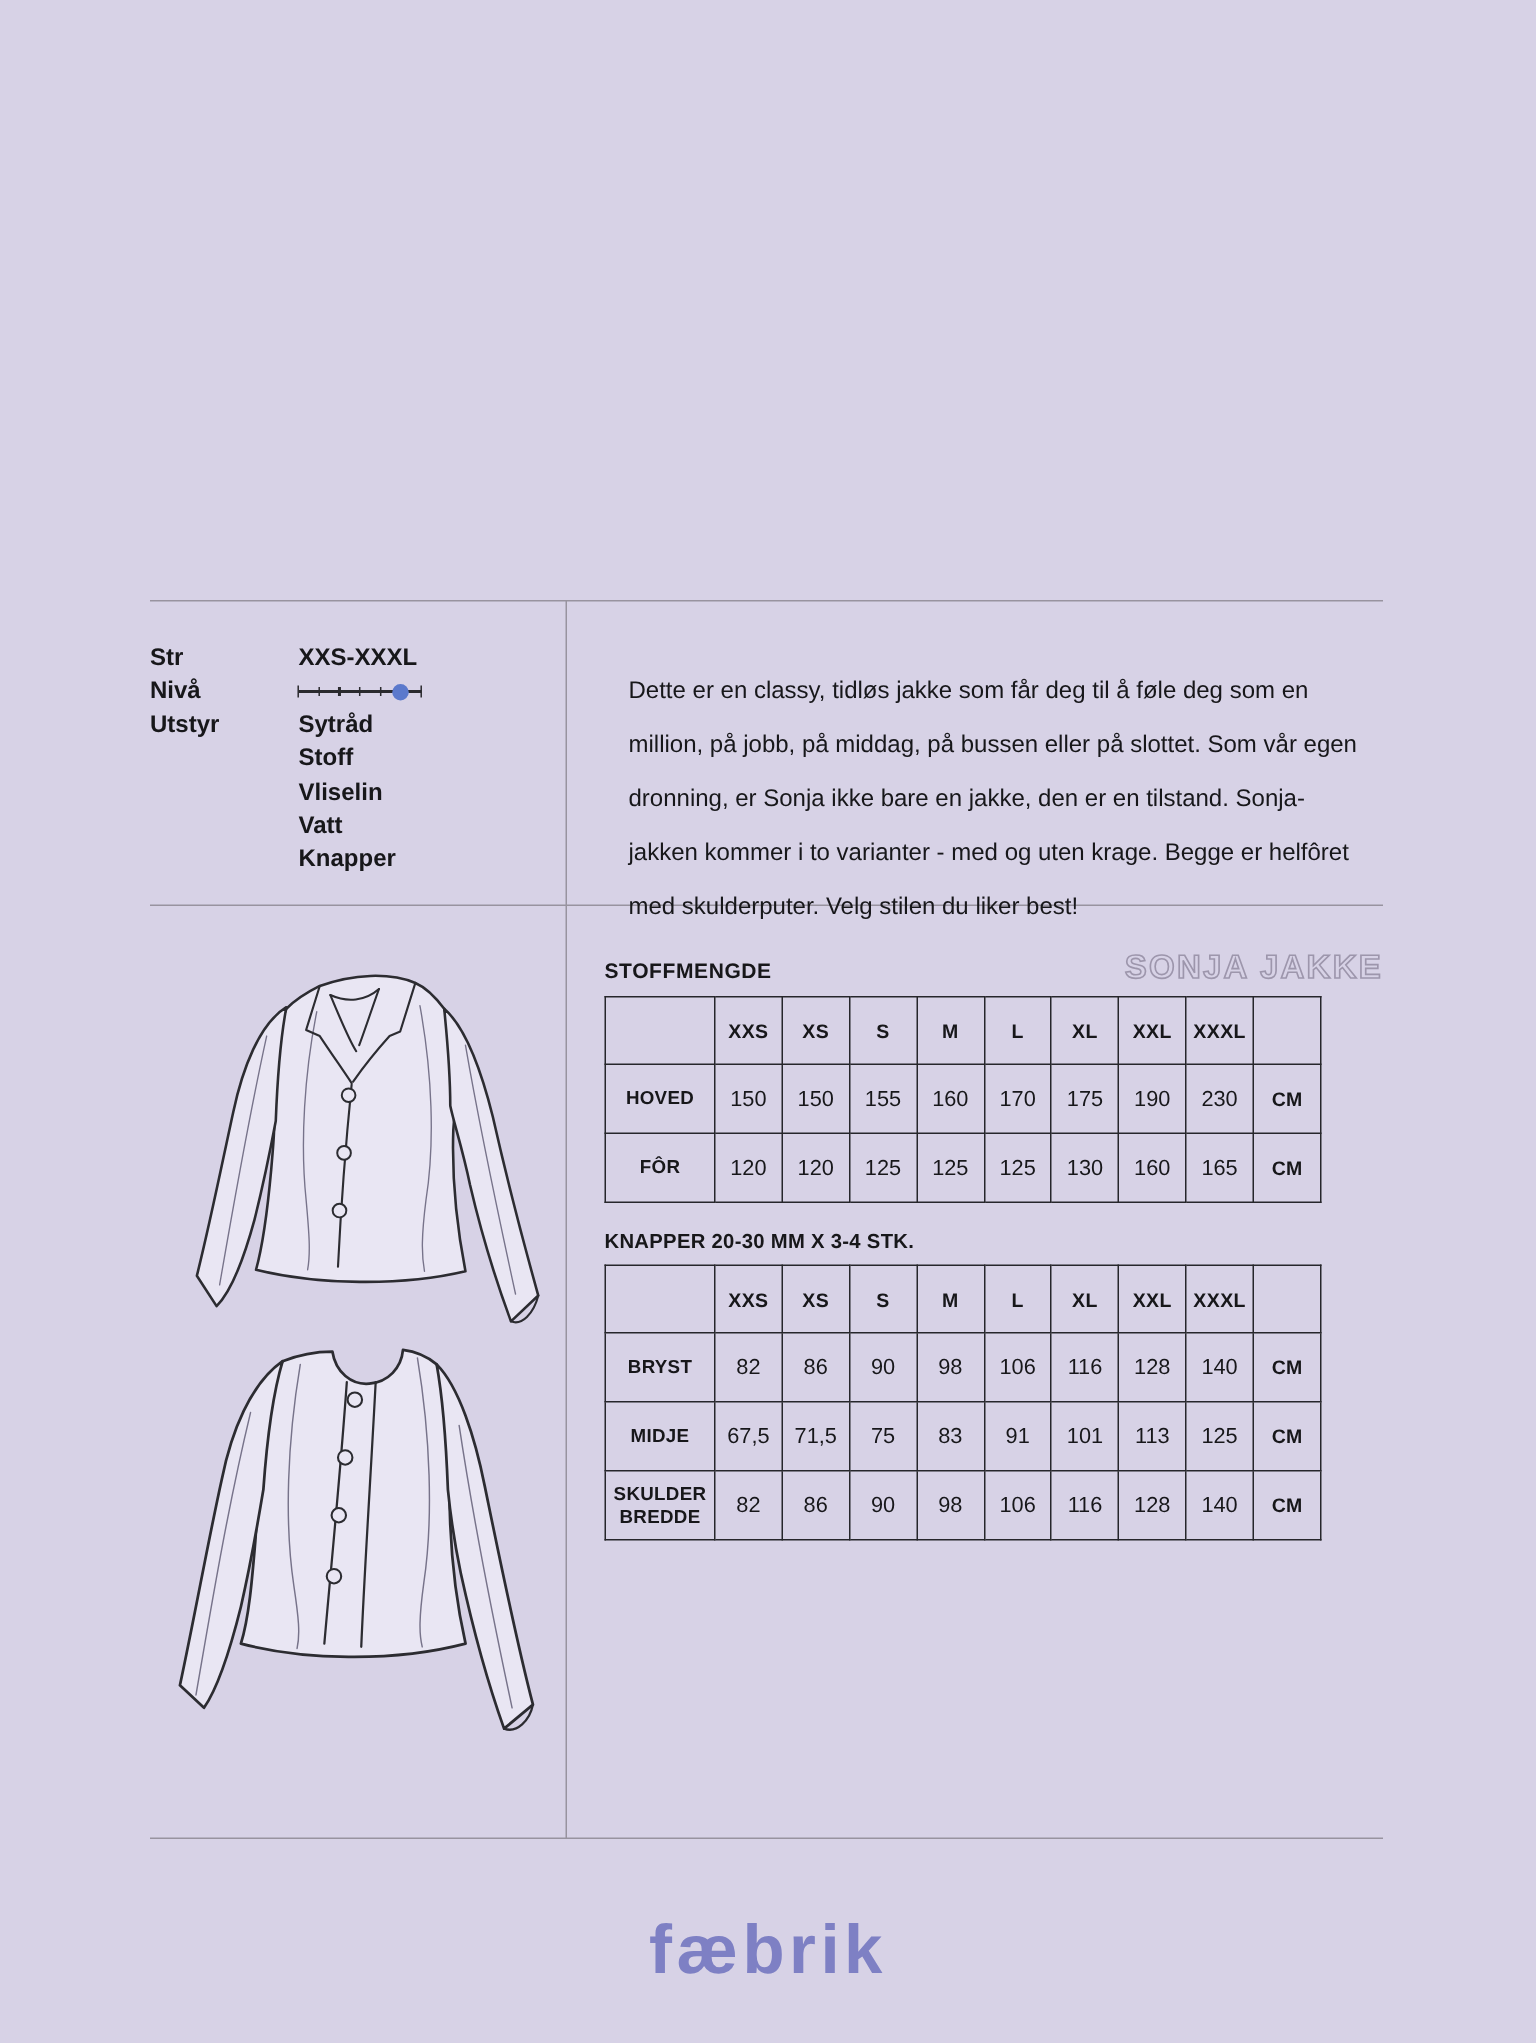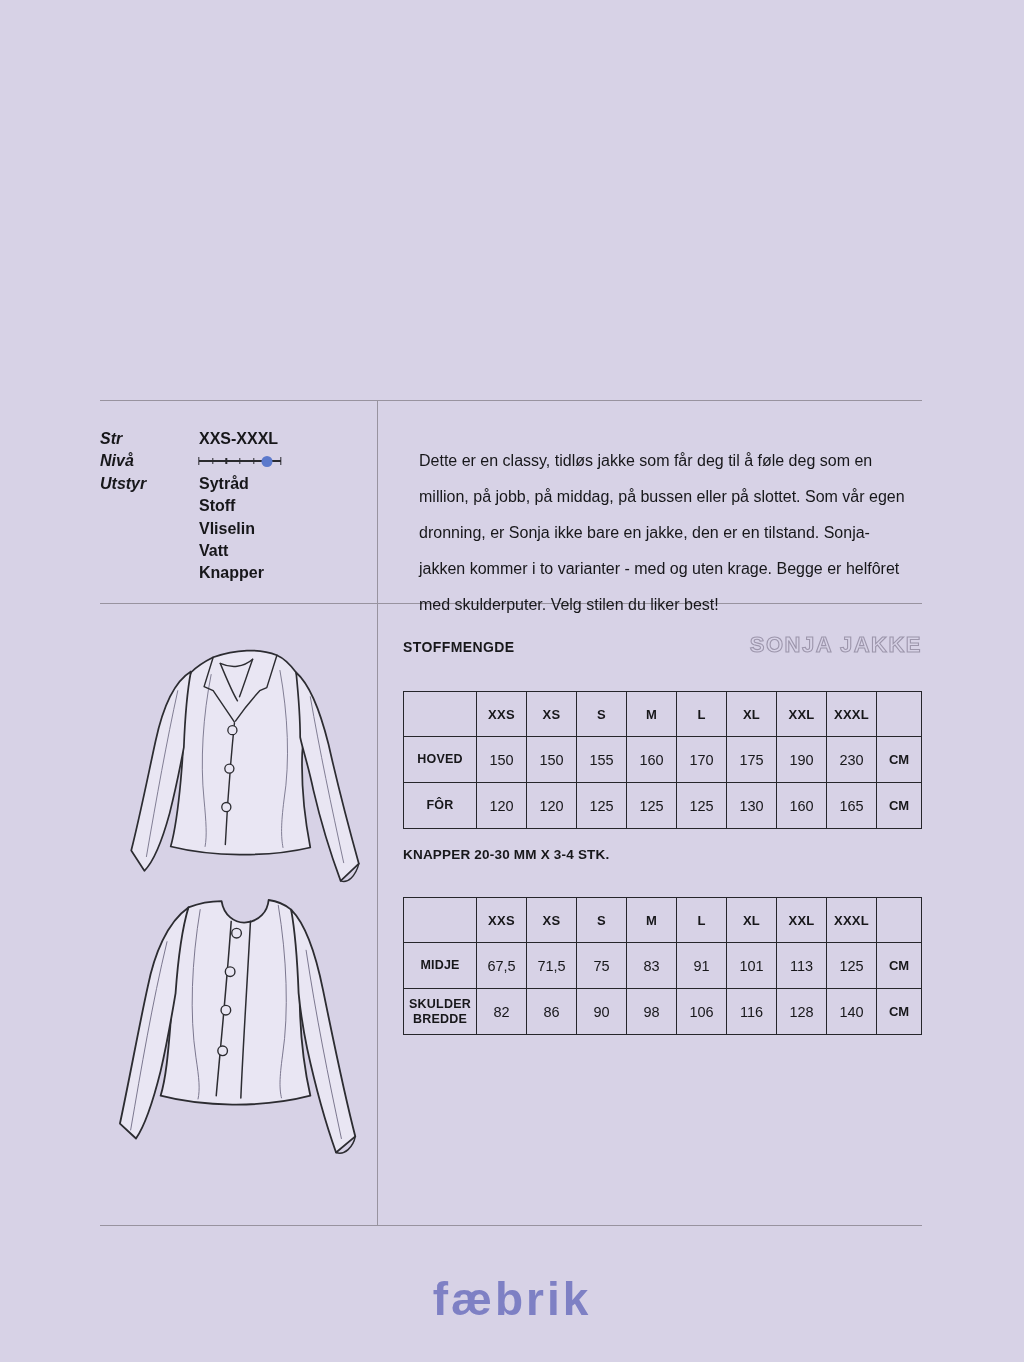--- a/index.html
+++ b/index.html
@@ -15,21 +15,21 @@
   .main-wrap{position:absolute;left:100px;top:400px;width:822px;}
   .hrule{height:1px;background:#98939f;}
   .vrule{position:absolute;left:277px;top:0;bottom:0;width:1px;background:#98939f;}
 
   .sec{display:flex;box-sizing:border-box;}
   .sec1{height:202px;}
   .sec1 .left{width:277px;box-sizing:border-box;padding-top:27px;}
   .sec1 .right{flex:1;box-sizing:border-box;padding:26px 0 0 26px;}
 
   .spec-row{display:flex;font-size:16px;font-weight:600;line-height:22.4px;}
-  .spec-label{width:99px;font-weight:700;font-style:italic;}
+  .spec-label{width:99px;font-weight:700;}
   .spec-value{flex:1;}
   .equip-col div{line-height:22.4px;}
 
   
   .level-track{position:relative;display:inline-block;width:82px;height:22px;vertical-align:top;}
   .level-track .line{position:absolute;left:0;right:0;top:10px;height:1.4px;background:#2a2a2e;}
   .level-track .tick{position:absolute;top:8px;width:1.4px;height:6px;background:#2a2a2e;transform:translateX(-50%);}
   .level-track .tick.end{top:7px;height:8px;}
   .level-track .dot{position:absolute;top:5.5px;width:11px;height:11px;border-radius:50%;background:#5b79cc;transform:translateX(-50%);}
 
@@ -40,21 +40,21 @@
   .sec2 .right{flex:1;box-sizing:border-box;padding:28px 0 0 26px;}
 
   .sec-head{display:flex;justify-content:space-between;align-items:baseline;width:519px;}
   h2{font-size:14px;font-weight:700;letter-spacing:0.4px;margin:0;}
   .watermark{
     font-size:22px;font-weight:700;letter-spacing:1.5px;
     color:transparent;-webkit-text-stroke:1.1px #9d96ac;
   }
   h2.second{margin-top:46px;}
 
-  table{border-collapse:collapse;width:519px;margin-top:33px;table-layout:fixed;background:transparent;}
+  table{border-collapse:collapse;width:478px;margin-top:6px;table-layout:fixed;background:transparent;}
   th,td{border:1px solid #26262b;text-align:center;vertical-align:middle;padding:0;font-weight:400;font-size:14.5px;}
   thead th{height:44px;font-weight:700;font-size:13px;letter-spacing:0.3px;}
   thead th:first-child{width:72px;}
   thead th:last-child{width:44px;}
   tbody tr{height:46px;}
   tbody th{font-weight:700;font-size:12.5px;line-height:1.2;letter-spacing:0.2px;padding:0 2px;}
   td.unit{font-weight:700;font-size:13px;}
 
   .note{margin-top:16px;font-size:13.5px;font-weight:600;letter-spacing:0.2px;line-height:19px;}
 
@@ -223,20 +223,32 @@
                 <th>M</th>
                 <th>L</th>
                 <th>XL</th>
                 <th>XXL</th>
                 <th>XXXL</th>
                 <th></th>
               </tr>
             </thead>
             <tbody>
               <tr>
+                <th>BRYST</th>
+                <td>82</td>
+                <td>86</td>
+                <td>90</td>
+                <td>98</td>
+                <td>106</td>
+                <td>116</td>
+                <td>128</td>
+                <td>140</td>
+                <td class="unit">CM</td>
+              </tr>
+              <tr>
                 <th>MIDJE</th>
                 <td>67,5</td>
                 <td>71,5</td>
                 <td>75</td>
                 <td>83</td>
                 <td>91</td>
                 <td>101</td>
                 <td>113</td>
                 <td>125</td>
                 <td class="unit">CM</td>

